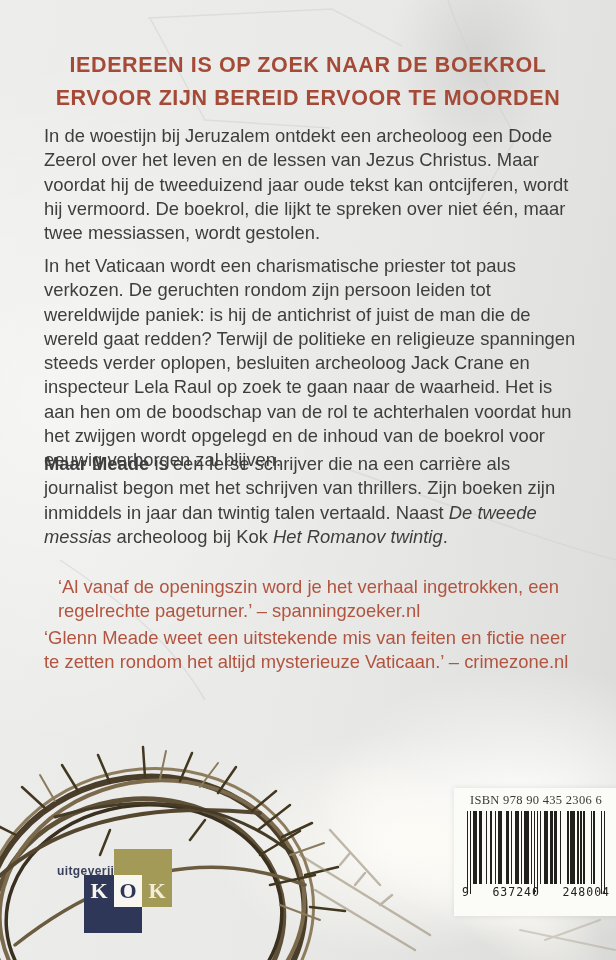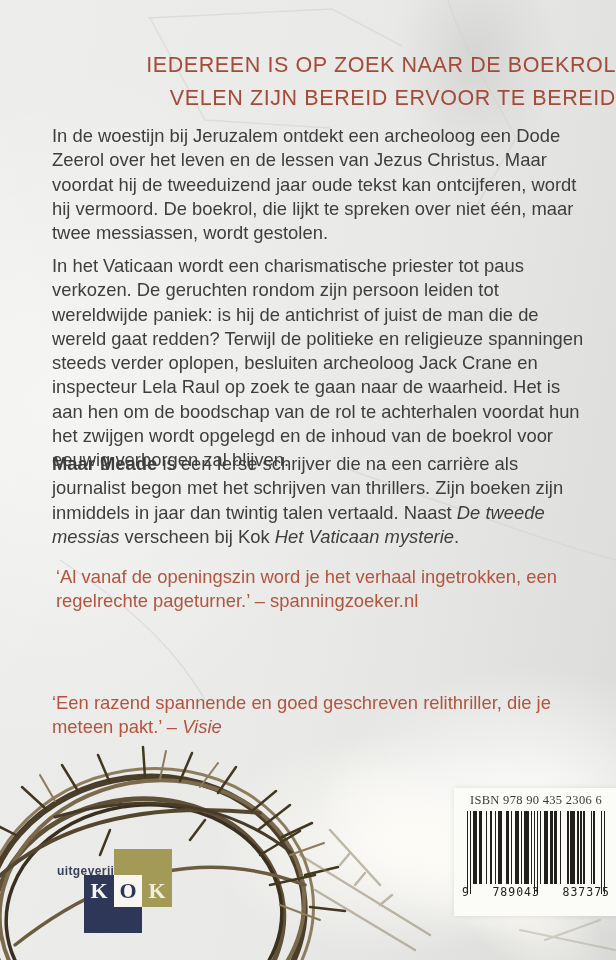--- a/index.html
+++ b/index.html
@@ -7,22 +7,22 @@
     position:relative;width:616px;height:960px;overflow:hidden;
     font-family:"Liberation Sans",sans-serif;
     background:
       radial-gradient(ellipse 300px 200px at 86% 84%, rgba(255,255,255,.92), rgba(255,255,255,0) 70%),
       radial-gradient(ellipse 260px 160px at 64% 88%, rgba(253,252,248,.9), rgba(253,252,248,0) 70%),
       radial-gradient(ellipse 130px 170px at 77% 6%, rgba(183,183,181,.38), rgba(183,183,181,0) 65%),
       radial-gradient(ellipse 420px 480px at 8% 42%, rgba(255,255,255,.5), rgba(255,255,255,0) 72%),
       linear-gradient(100deg,#ededeb 0%,#e9e9e7 55%,#dfdfdd 88%,#d9d9d7 100%);
   }
   .abs{position:absolute;}
-  .txt{left:52px;width:542px;color:#3e3e3e;font-size:18.4px;line-height:24.3px;z-index:5;}
-  .headline{left:0;width:616px;text-align:right;font-weight:normal;font-size:21.5px;
+  .txt{left:44px;width:542px;color:#3e3e3e;font-size:18.4px;line-height:24.3px;z-index:5;}
+  .headline{left:0;width:616px;text-align:center;font-weight:bold;font-size:21.5px;
             letter-spacing:.6px;color:#a64a38;z-index:5;}
   .quote{color:#b2543f;}
   .serif{font-family:"Liberation Serif",serif;}
   em{font-style:italic;}
   
   .sq{position:absolute;z-index:6;}
   .logo-letter{position:absolute;z-index:8;font-family:"Liberation Serif",serif;
                font-size:22px;font-weight:bold;text-align:center;line-height:30px;}
   
   #barcode-box{left:409px;top:788px;width:164px;height:128px;background:#fbfbf8;
@@ -105,29 +105,29 @@
       </g>
       <g stroke="#9a9imagine" stroke-width="0" opacity="0"></g>
       <g stroke="#a39a88" stroke-width="2" opacity=".4">
         <path d="M560 195 L655 215"></path>
           <path d="M585 205 L640 185"></path>
       </g>
     </g>
   </svg>
 
   <div class="abs headline" style="top:53px">IEDEREEN IS OP ZOEK NAAR DE BOEKROL</div>
-  <div class="abs headline" style="top:86px">VELEN ZIJN BEREID ERVOOR TE BEREID</div>
+  <div class="abs headline" style="top:86px">ERVOOR ZIJN BEREID ERVOOR TE MOORDEN</div>
 
   <p class="abs txt" style="top:124px;margin:0">In de woestijn bij Jeruzalem ontdekt een archeoloog een Dode Zeerol over het leven en de lessen van Jezus Christus. Maar voordat hij de tweeduizend jaar oude tekst kan ontcijferen, wordt hij vermoord. De boekrol, die lijkt te spreken over niet één, maar twee messiassen, wordt gestolen.</p>
   <p class="abs txt" style="top:254px;margin:0">In het Vaticaan wordt een charismatische priester tot paus verkozen. De geruchten rondom zijn persoon leiden tot wereldwijde paniek: is hij de antichrist of juist de man die de wereld gaat redden? Terwijl de politieke en religieuze spanningen steeds verder oplopen, besluiten archeoloog Jack Crane en inspecteur Lela Raul op zoek te gaan naar de waarheid. Het is aan hen om de boodschap van de rol te achterhalen voordat hun het zwijgen wordt opgelegd en de inhoud van de boekrol voor eeuwig verborgen zal blijven.</p>
 
-  <p class="abs txt" style="top:452px;margin:0"><strong>Maar Meade</strong><span> is een Ierse schrijver die na een carrière als journalist begon met het schrijven van thrillers. Zijn boeken zijn inmiddels in jaar dan twintig talen vertaald. Naast </span><em>De tweede messias</em><span> verscheen bij Kok </span><em>Het Vaticaan mysterie</em><span>.</span></p>
-
-  <p class="abs txt quote" style="top:561px;margin:4px">‘Al vanaf de openingszin word je het verhaal ingetrokken, een regelrechte pageturner.’ – spanningzoeker.nl</p>
-  <p class="abs txt quote" style="top:691px;margin:0"><span>‘Een razend spannende en goed geschreven relithriller, die je meteen pakt.’ – </span><em>Visie</em></p>
+  <p class="abs txt" style="top:452px;margin:0"><strong>Maar Meade</strong><span> is een Ierse schrijver die na een carrière als journalist begon met het schrijven van thrillers. Zijn boeken zijn inmiddels in jaar dan twintig talen vertaald. Naast </span><em>De tweede messias</em><span> archeoloog bij Kok </span><em>Het Romanov twintig</em><span>.</span></p>
+
+  <p class="abs txt quote" style="top:561px;margin:14px">‘Al vanaf de openingszin word je het verhaal ingetrokken, een regelrechte pageturner.’ – spanningzoeker.nl</p>
+  <p class="abs txt quote" style="top:626px;margin:0">‘Glenn Meade weet een uitstekende mis van feiten en fictie neer te zetten rondom het altijd mysterieuze Vaticaan.’ – crimezone.nl</p>
 
 
   <div class="abs" id="barcode-box">
     <div id="isbn-line">ISBN 978 90 435 2306 6</div>
     <div id="barcode-bars">
         <span class="m b t"></span>
         <span class="m t"></span>
         <span class="m b t"></span>
         <span class="m"></span>
         <span class="m b"></span>
@@ -217,22 +217,22 @@
         <span class="m"></span>
         <span class="m"></span>
         <span class="m"></span>
         <span class="m"></span>
         <span class="m b t"></span>
         <span class="m t"></span>
         <span class="m b t"></span>
       </div>
     <div id="bc-digits">
       <span>9</span>
-      <span>789043</span>
-      <span>837375</span>
+      <span>637240</span>
+      <span>248004</span>
     </div>
   </div>
 
 
   <div class="abs" style="left:57px;top:864px;font-size:12px;font-weight:bold;color:#39405c;
        letter-spacing:.4px;z-index:7">uitgeverij</div>
   <div class="sq" style="left:114px;top:849px;width:58px;height:58px;background:#a49a58;"></div>
   <div class="sq" style="left:84px;top:875px;width:58px;height:58px;background:#2f3759;z-index:7;"></div>
   <div class="sq" style="left:114px;top:875px;width:28px;height:32px;background:#f7f6f1;z-index:7;"></div>
   <span class="logo-letter" style="left:87px;top:876px;width:24px;color:#f6f4ec;">K</span>

